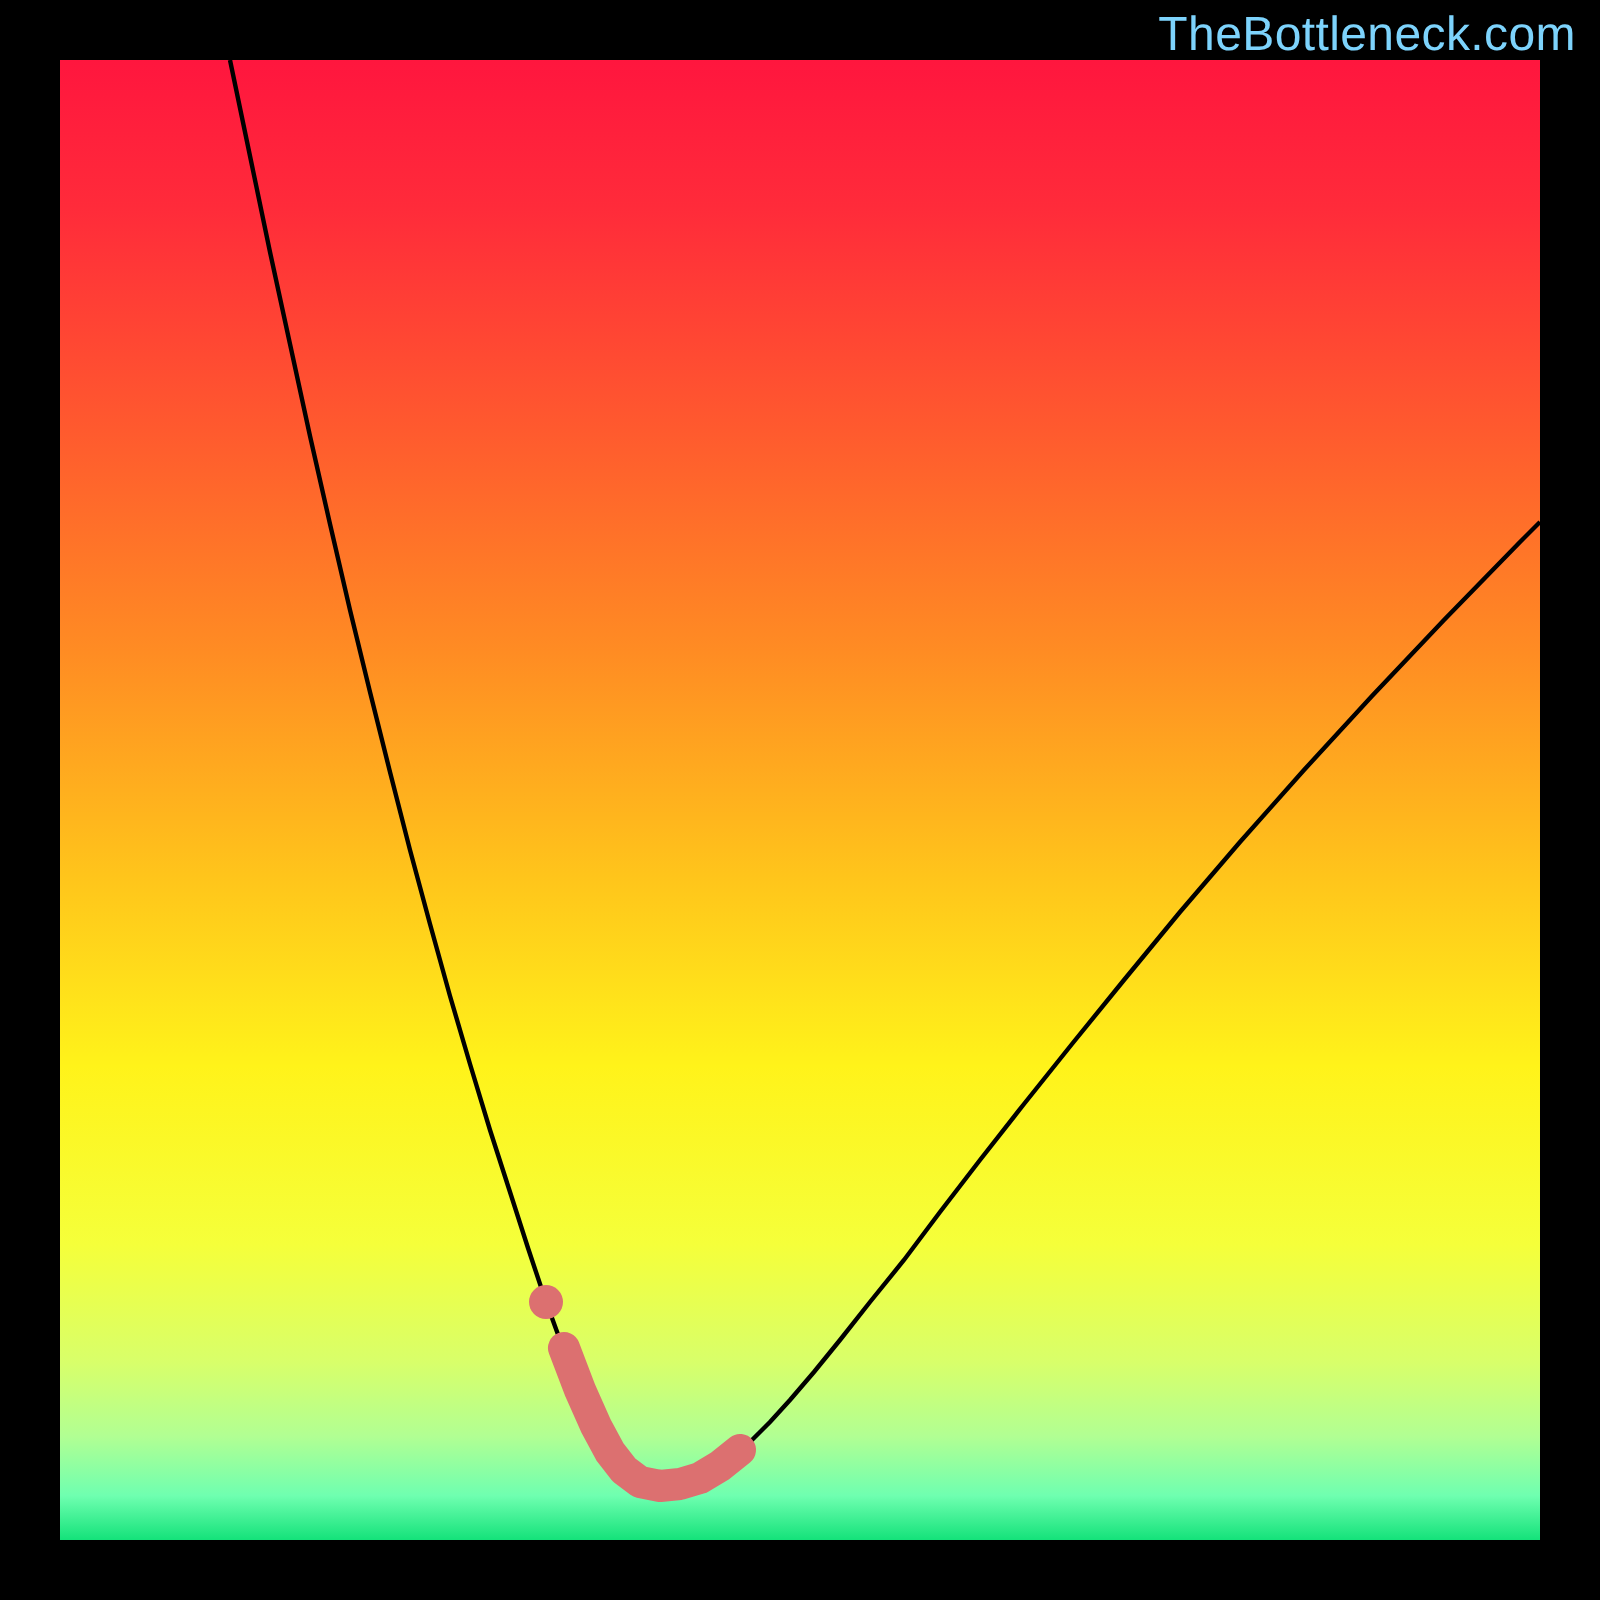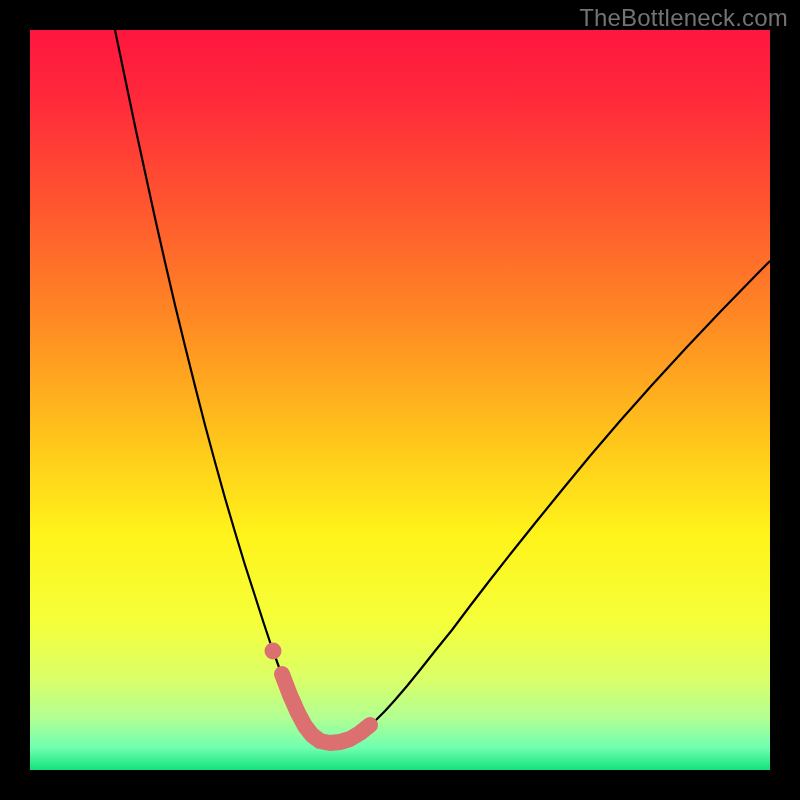--- a/index.html
+++ b/index.html
@@ -24,21 +24,21 @@
     left: 30px;
     top: 30px;
     width: 740px;
     height: 740px;
     overflow: hidden;
   }
   .watermark {
     position: absolute;
     top: 4px;
     right: 12px;
-    color: #737373;
+    color: #7dd3fc;
     font-size: 24px;
     font-weight: 400;
     letter-spacing: 0.2px;
     z-index: 10;
   }
   svg {
     display: block;
   }
 </style>
 </head>

